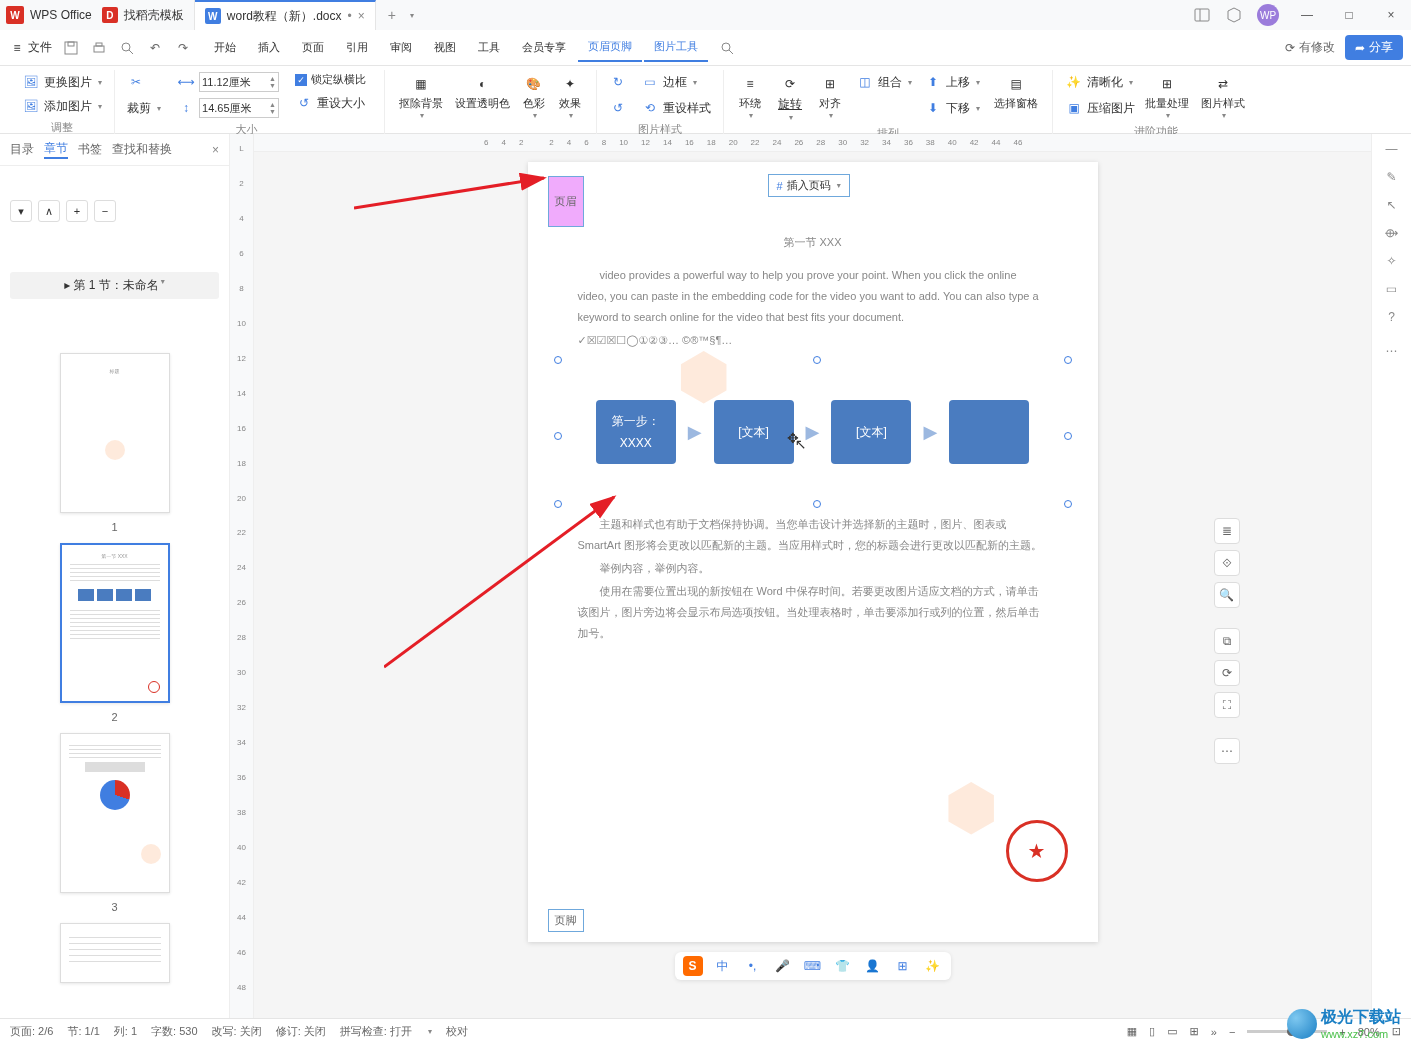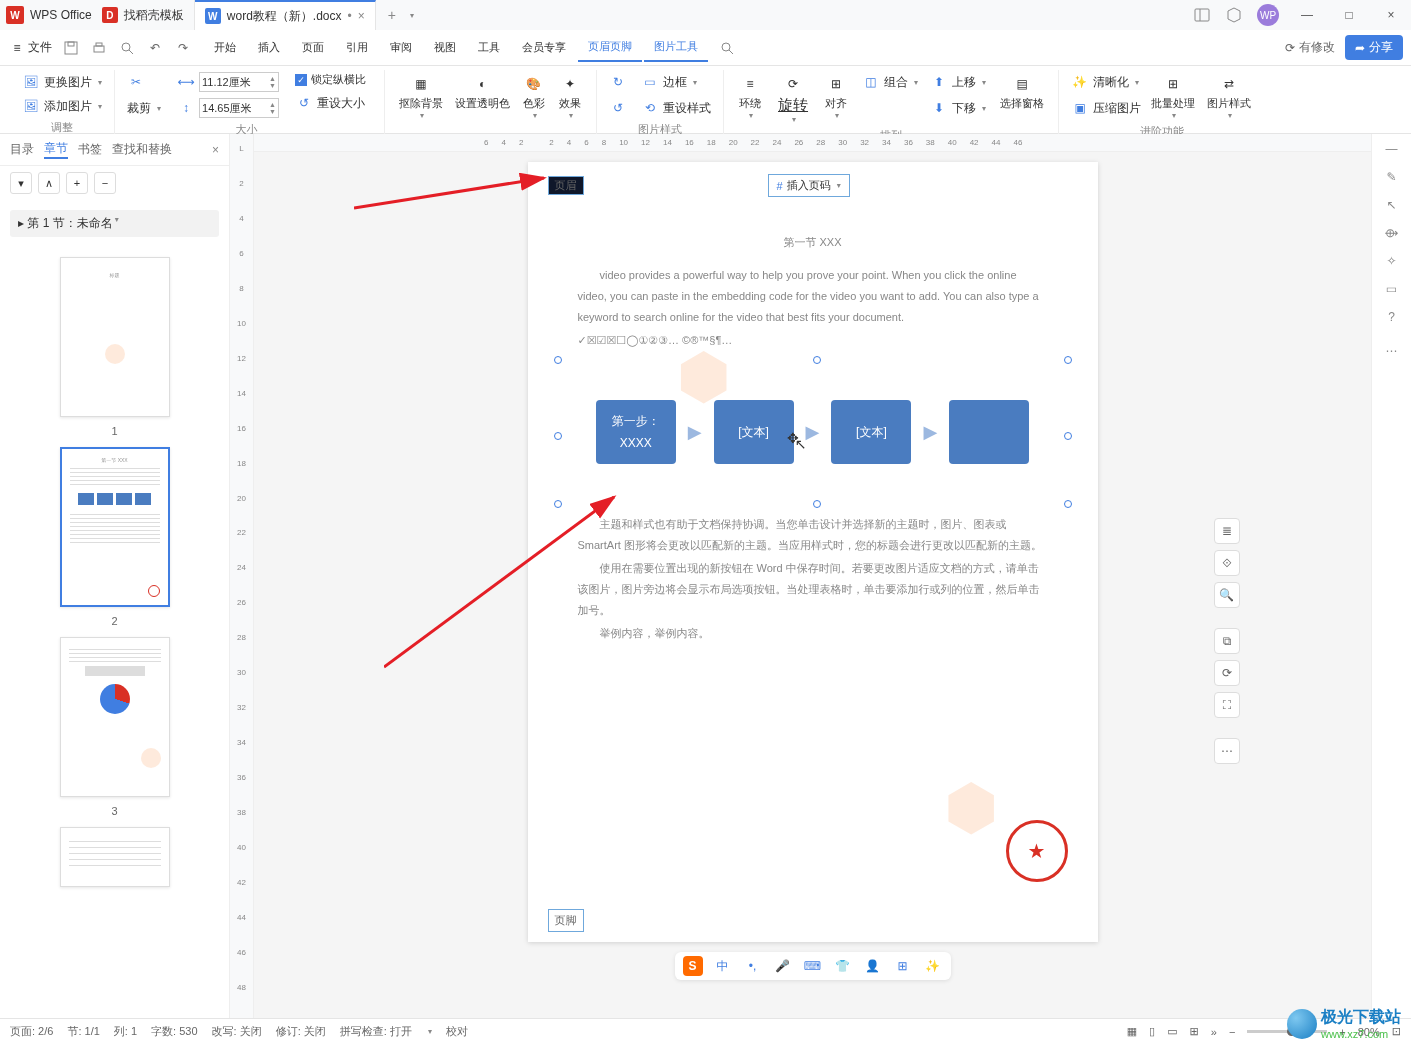--- a/index.html
+++ b/index.html
@@ -39,47 +39,47 @@
 .ribbon-label { font-size: 11px; color: #888; text-align: center; margin-top: 2px; }
 .spinner-box { width: 80px; height: 20px; border: 1px solid #ccc; padding: 0 2px; display: flex; align-items: center; font-size: 11px; justify-content: space-between; }
 .spin-arrows { display:flex; flex-direction:column; font-size:7px; line-height:7px; color:#888; }
 .checkbox-wrap { display:flex; align-items:center; gap:4px; font-size:11px; padding:2px 4px; }
 .checkbox-box { width:12px; height:12px; border:1px solid #407ee1; background:#407ee1; display:flex; align-items:center; justify-content:center; color:#fff; font-size:9px; }
 
 
 .main { display: flex; height: calc(100% - 30px - 36px - 68px - 26px); }
 
 
-.navpane { width: 230px; background: #fff; border-right: 1px solid #eee; display: flex; flex-direction: column; }
+.navpane { width: 230px; background: #fff; border-right: 1px solid #eee; display: flex; flex-direction: column; gap: 28px; }
 .navpane-tabs { display: flex; align-items: center; padding: 6px 10px; gap: 10px; border-bottom: 1px solid #eee; font-size: 12px; }
 .navpane-tab { color: #666; cursor: pointer; }
 .navpane-tab.active { color: #407ee1; border-bottom: 2px solid #407ee1; font-weight:500; }
 .navpane-close { margin-left: auto; color: #888; }
 .navpane-toolbar { display: flex; gap: 6px; padding: 6px 10px; }
 .nav-tb-btn { width: 22px; height: 22px; border: 1px solid #ddd; display: flex; align-items: center; justify-content: center; border-radius: 3px; font-size: 11px; cursor:pointer; }
-.section-row { background: #f2f2f2; margin: 10px 10px; padding: 5px 8px; display: flex; justify-content: flex-start; font-size: 12px; border-radius: 3px; }
+.section-row { background: #f2f2f2; margin: 16px 10px; padding: 5px 8px; display: flex; justify-content: center; font-size: 12px; border-radius: 3px; }
 .thumbs { flex: 1; overflow-y: auto; padding: 10px 30px; }
 .thumb { width: 110px; height: 160px; background: #fff; border: 1px solid #ddd; margin: 0 auto 8px; position: relative; box-shadow: 0 1px 3px rgba(0,0,0,.1); }
 .thumb.active { border: 2px solid #407ee1; }
 .thumb-num { text-align: center; font-size: 11px; color: #666; margin-bottom: 10px; }
 .thumb-content { padding: 8px; font-size: 5px; color: #999; }
 .thumb-bars { display:flex; gap:3px; margin: 8px auto; justify-content:center; }
 .thumb-bar { width:16px; height:12px; background:#4a7cc0; }
 .thumb-chart { width:30px; height:30px; margin:8px auto; border-radius:50%; background: conic-gradient(#d93025 0 30%, #407ee1 30% 100%); }
 
 
 .ruler-v { width: 24px; background: #f8f9fa; border-right: 1px solid #eee; display:flex; flex-direction:column; align-items:center; font-size:8px; color:#888; padding-top:10px; }
 .ruler-v .tick { height: 38px; }
 .ruler-h { height: 18px; background: #f8f9fa; border-bottom: 1px solid #eee; display:flex; align-items:center; font-size:8px; color:#888; padding-left:230px; gap: 13px; }
 
 
 .docwrap { flex: 1; display: flex; flex-direction: column; background: #f5f5f5; overflow: hidden; position: relative; }
 .doc-scroll { flex: 1; display: flex; overflow: hidden; }
 .page { width: 570px; margin: 10px auto; background: #fff; box-shadow: 0 1px 5px rgba(0,0,0,.15); padding: 30px 50px; position: relative; min-height: 780px; }
-.header-box { position: absolute; top: 14px; left: 20px; padding: 1px 6px; border: 1px solid #6fa8dc; font-size: 11px; color: #666; background:#0f172a; }
+.header-box { position: absolute; top: 14px; left: 20px; padding: 17px 6px; border: 1px solid #6fa8dc; font-size: 11px; color: #666; background:#f0abfc; }
 .insert-pagenum { position: absolute; top: 12px; left: 240px; border: 1px solid #6fa8dc; padding: 3px 8px; font-size: 11px; display: flex; align-items: center; gap: 4px; background:#fff; }
 .body-text { font-size: 11px; line-height: 1.9; color: #888; margin-top: 40px; }
 .section-title { text-align: center; font-size: 11px; color: #888; margin-bottom: 12px; }
 .body-text p { text-indent: 2em; margin: 2px 0; }
 .image-selected { margin: 10px -20px; padding: 10px 20px; position: relative; }
 .sel-handle { width: 8px; height: 8px; border: 1px solid #407ee1; background: #fff; border-radius: 50%; position: absolute; }
 .flow-row { display: flex; align-items: center; gap: 12px; justify-content: center; padding: 30px 0; }
 .flow-box { width: 80px; height: 64px; background: #4a7cc0; color: #fff; display: flex; flex-direction:column; align-items: center; justify-content: center; font-size: 12px; border-radius: 4px; }
 .flow-arrow { color: #9cb8e0; font-size: 18px; }
 .float-tools { position: absolute; right: 36px; top: 366px; display: flex; flex-direction: column; gap: 6px; }
@@ -308,21 +308,21 @@
   </div>
   <div class="ribbon-group">
     <div style="display:flex; gap:4px;">
       <div class="ribbon-btn-v">
           <span class="rbicon">≡</span>
           <span style="font-size:11px;text-align:right;">环绕</span>
           <span class="caret">▾</span>
         </div>
       <div class="ribbon-btn-v">
           <span class="rbicon">⟳</span>
-          <span style="font-size:15px;text-decoration:underline;">旋转</span>
+          <span style="font-size:12px;text-decoration:underline;">旋转</span>
           <span class="caret">▾</span>
         </div>
       <div class="ribbon-btn-v">
           <span class="rbicon">⊞</span>
           <span style="font-size:11px;">对齐</span>
           <span class="caret">▾</span>
         </div>
       <div style="display:flex; flex-direction:column; gap:2px;">
         <div class="ribbon-btn">
             <span class="ribbon-icon">◫</span>
@@ -532,22 +532,22 @@
                 <div class="flow-box">[文本]</div>
                 <div class="flow-arrow">▶</div>
                 <div class="flow-box">[文本]</div>
                 <div class="flow-arrow">▶</div>
                 <div class="flow-box"></div>
               </div>
               <div style="position:absolute;top:45%;left:45%;font-size:14px;color:#333;">✥<span style="position:relative;left:-4px;top:6px;">↖</span></div>
             </div>
 
             <p><span>主题和样式也有助于文档保持协调。当您单击设计并选择新的主题时，图片、图表或 SmartArt 图形将会更改以匹配新的主题。当应用样式时，您的标题会进行更改以匹配新的主题。</span></p>
+            <p>举例内容，举例内容。</p>
             <p>使用在需要位置出现的新按钮在 Word 中保存时间。若要更改图片适应文档的方式，请单击该图片，图片旁边将会显示布局选项按钮。当处理表格时，单击要添加行或列的位置，然后单击加号。</p>
-            <p>举例内容，举例内容。</p>
           </div>
           <div class="stamp">
               <span class="star">★</span>
             </div>
           <div class="watermark" style="bottom:100px;right:100px;">⬢</div>
           <div class="footer-box">页脚</div>
         </div>
 
         <div class="float-tools" style="left:960px;">
           <div class="float-btn">≣</div>

